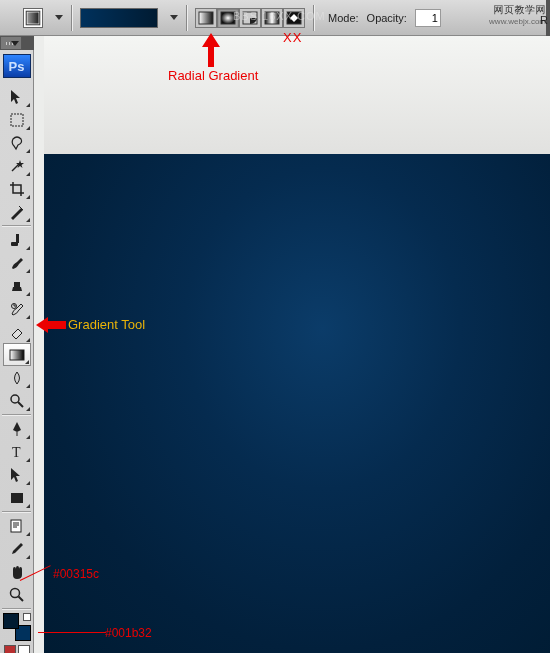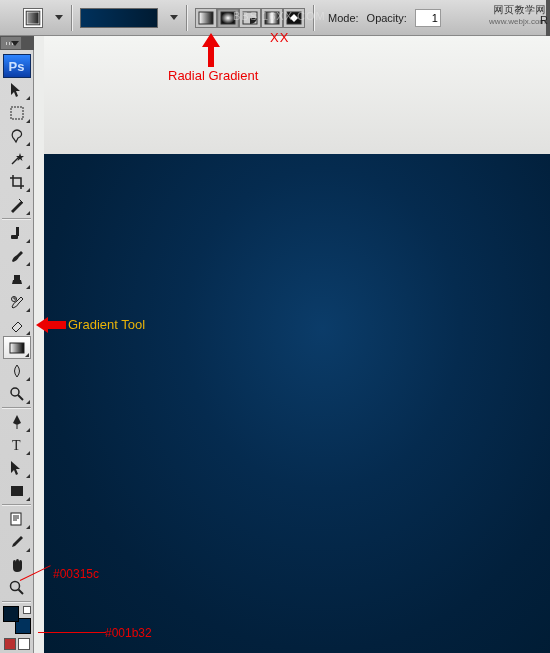--- a/index.html
+++ b/index.html
@@ -142,21 +142,21 @@
   top: 50px;
   width: 34px;
   background: linear-gradient(#d8d8d8, #cfcfcf);
   border-right: 1px solid #888;
   padding-top: 2px;
   height: 603px;
 }
 .logo-tile {
   width: 28px;
   height: 24px;
-  margin: 2px auto 0;
+  margin: 2px auto 7px;
   background: linear-gradient(#2d84ff, #0b3ea8);
   border: 1px solid #0c2a60;
   display: flex;
   align-items: center;
   justify-content: center;
   color: #cde1ff;
   font-weight: bold;
   font-size: 13px;
 }
 .tool {
@@ -272,21 +272,21 @@
 .arrow-up svg { width: 26px; height: 36px; }
 .radial-label {
   position: absolute;
   left: 168px;
   top: 68px;
   color: #eb0000;
   font-size: 13px;
 }
 .xx-label {
   position: absolute;
-  left: 270px;
+  left: 283px;
   top: 30px;
   color: #eb0000;
   font-size: 13px;
   letter-spacing: 1px;
 }
 .grad-tool-arrow {
   position: absolute;
   left: 36px;
   top: 316px;
 }

